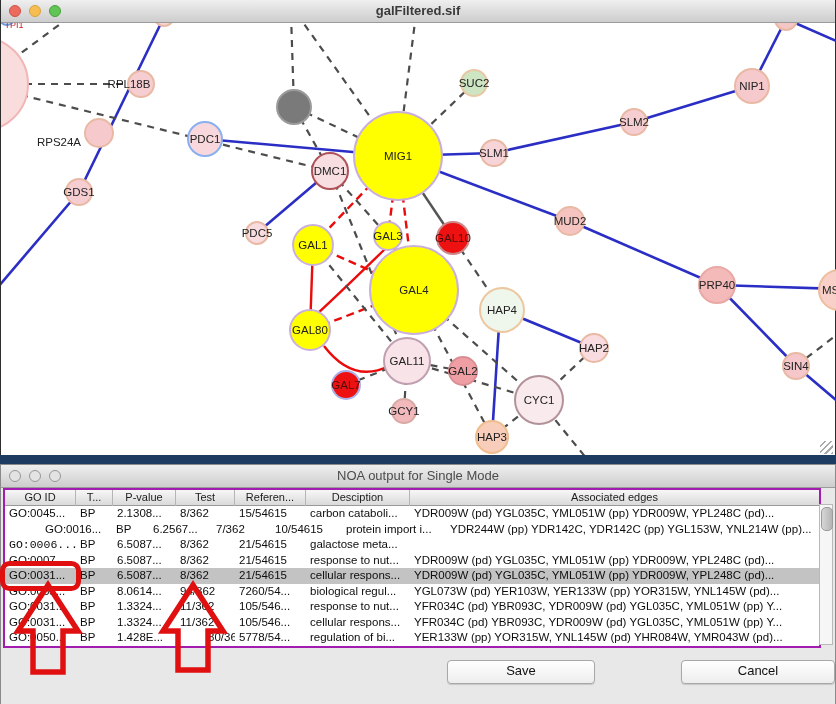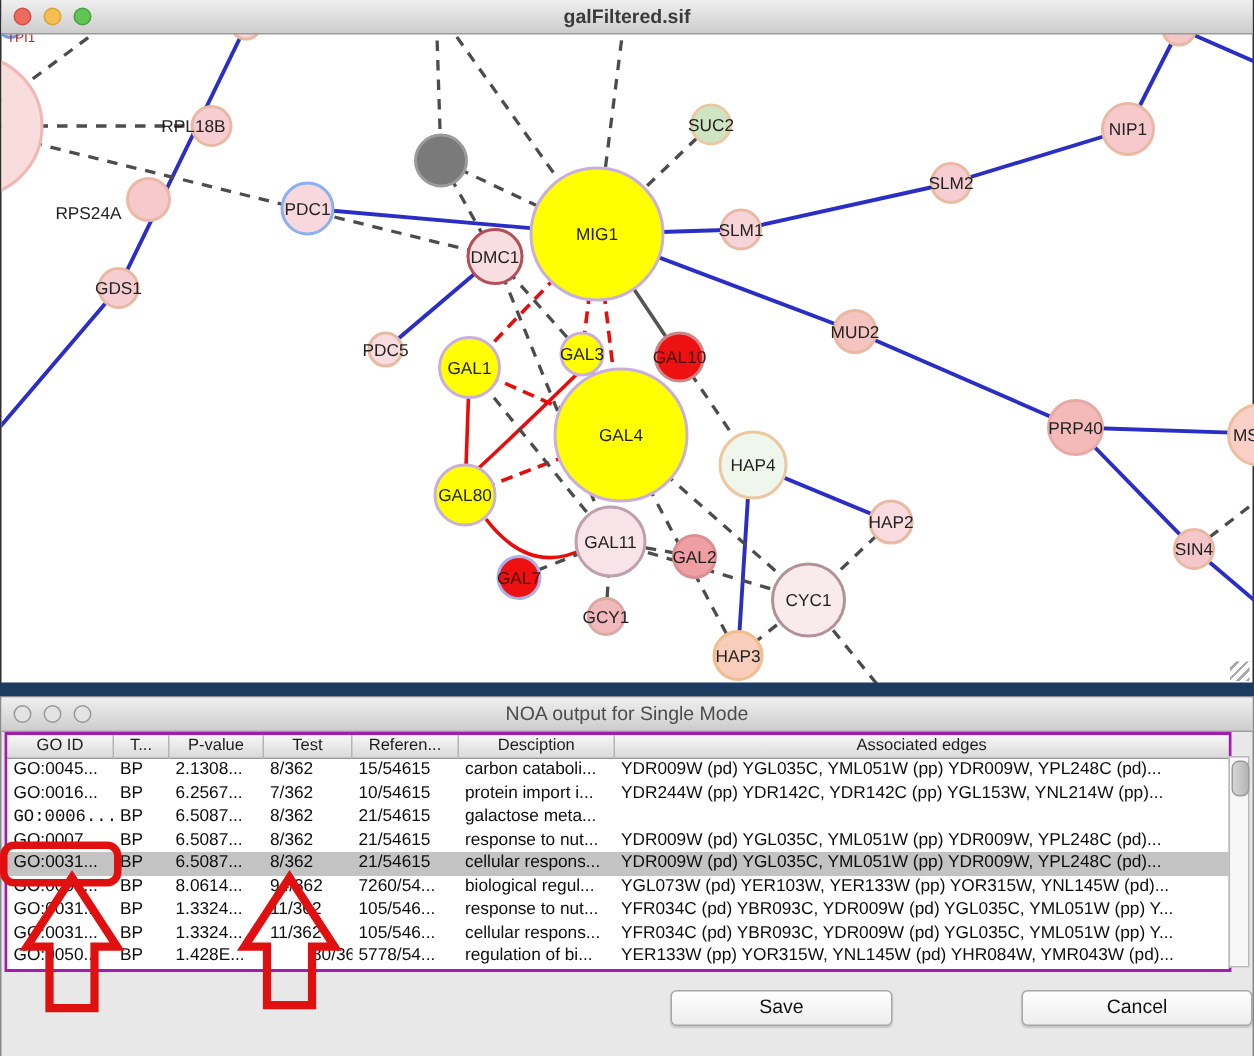--- a/index.html
+++ b/index.html
@@ -206,21 +206,21 @@
           <div class="trow">
             <div class="tcell" style="width: 71px;">GO:0045...</div>
             <div class="tcell" style="width: 37px;">BP</div>
             <div class="tcell" style="width: 63px;">2.1308...</div>
             <div class="tcell" style="width: 59px;">8/362</div>
             <div class="tcell" style="width: 71px;">15/54615</div>
             <div class="tcell" style="width: 104px;">carbon cataboli...</div>
             <div class="tcell" style="width: 411px;">YDR009W (pd) YGL035C, YML051W (pp) YDR009W, YPL248C (pd)...</div>
           </div>
           <div class="trow">
-            <div class="tcell" style="width: 71px;">GO:0016...</div>
+            <div class="tcell" style="width: 71px; margin-left: 36px;">GO:0016...</div>
             <div class="tcell" style="width: 37px;">BP</div>
             <div class="tcell" style="width: 63px;">6.2567...</div>
             <div class="tcell" style="width: 59px;">7/362</div>
             <div class="tcell" style="width: 71px;">10/54615</div>
             <div class="tcell" style="width: 104px;">protein import i...</div>
             <div class="tcell" style="width: 411px;">YDR244W (pp) YDR142C, YDR142C (pp) YGL153W, YNL214W (pp)...</div>
           </div>
           <div class="trow">
             <div class="tcell" style="width: 71px; font-family: Liberation Mono, monospace;">GO:0006...</div>
             <div class="tcell" style="width: 37px;">BP</div>

